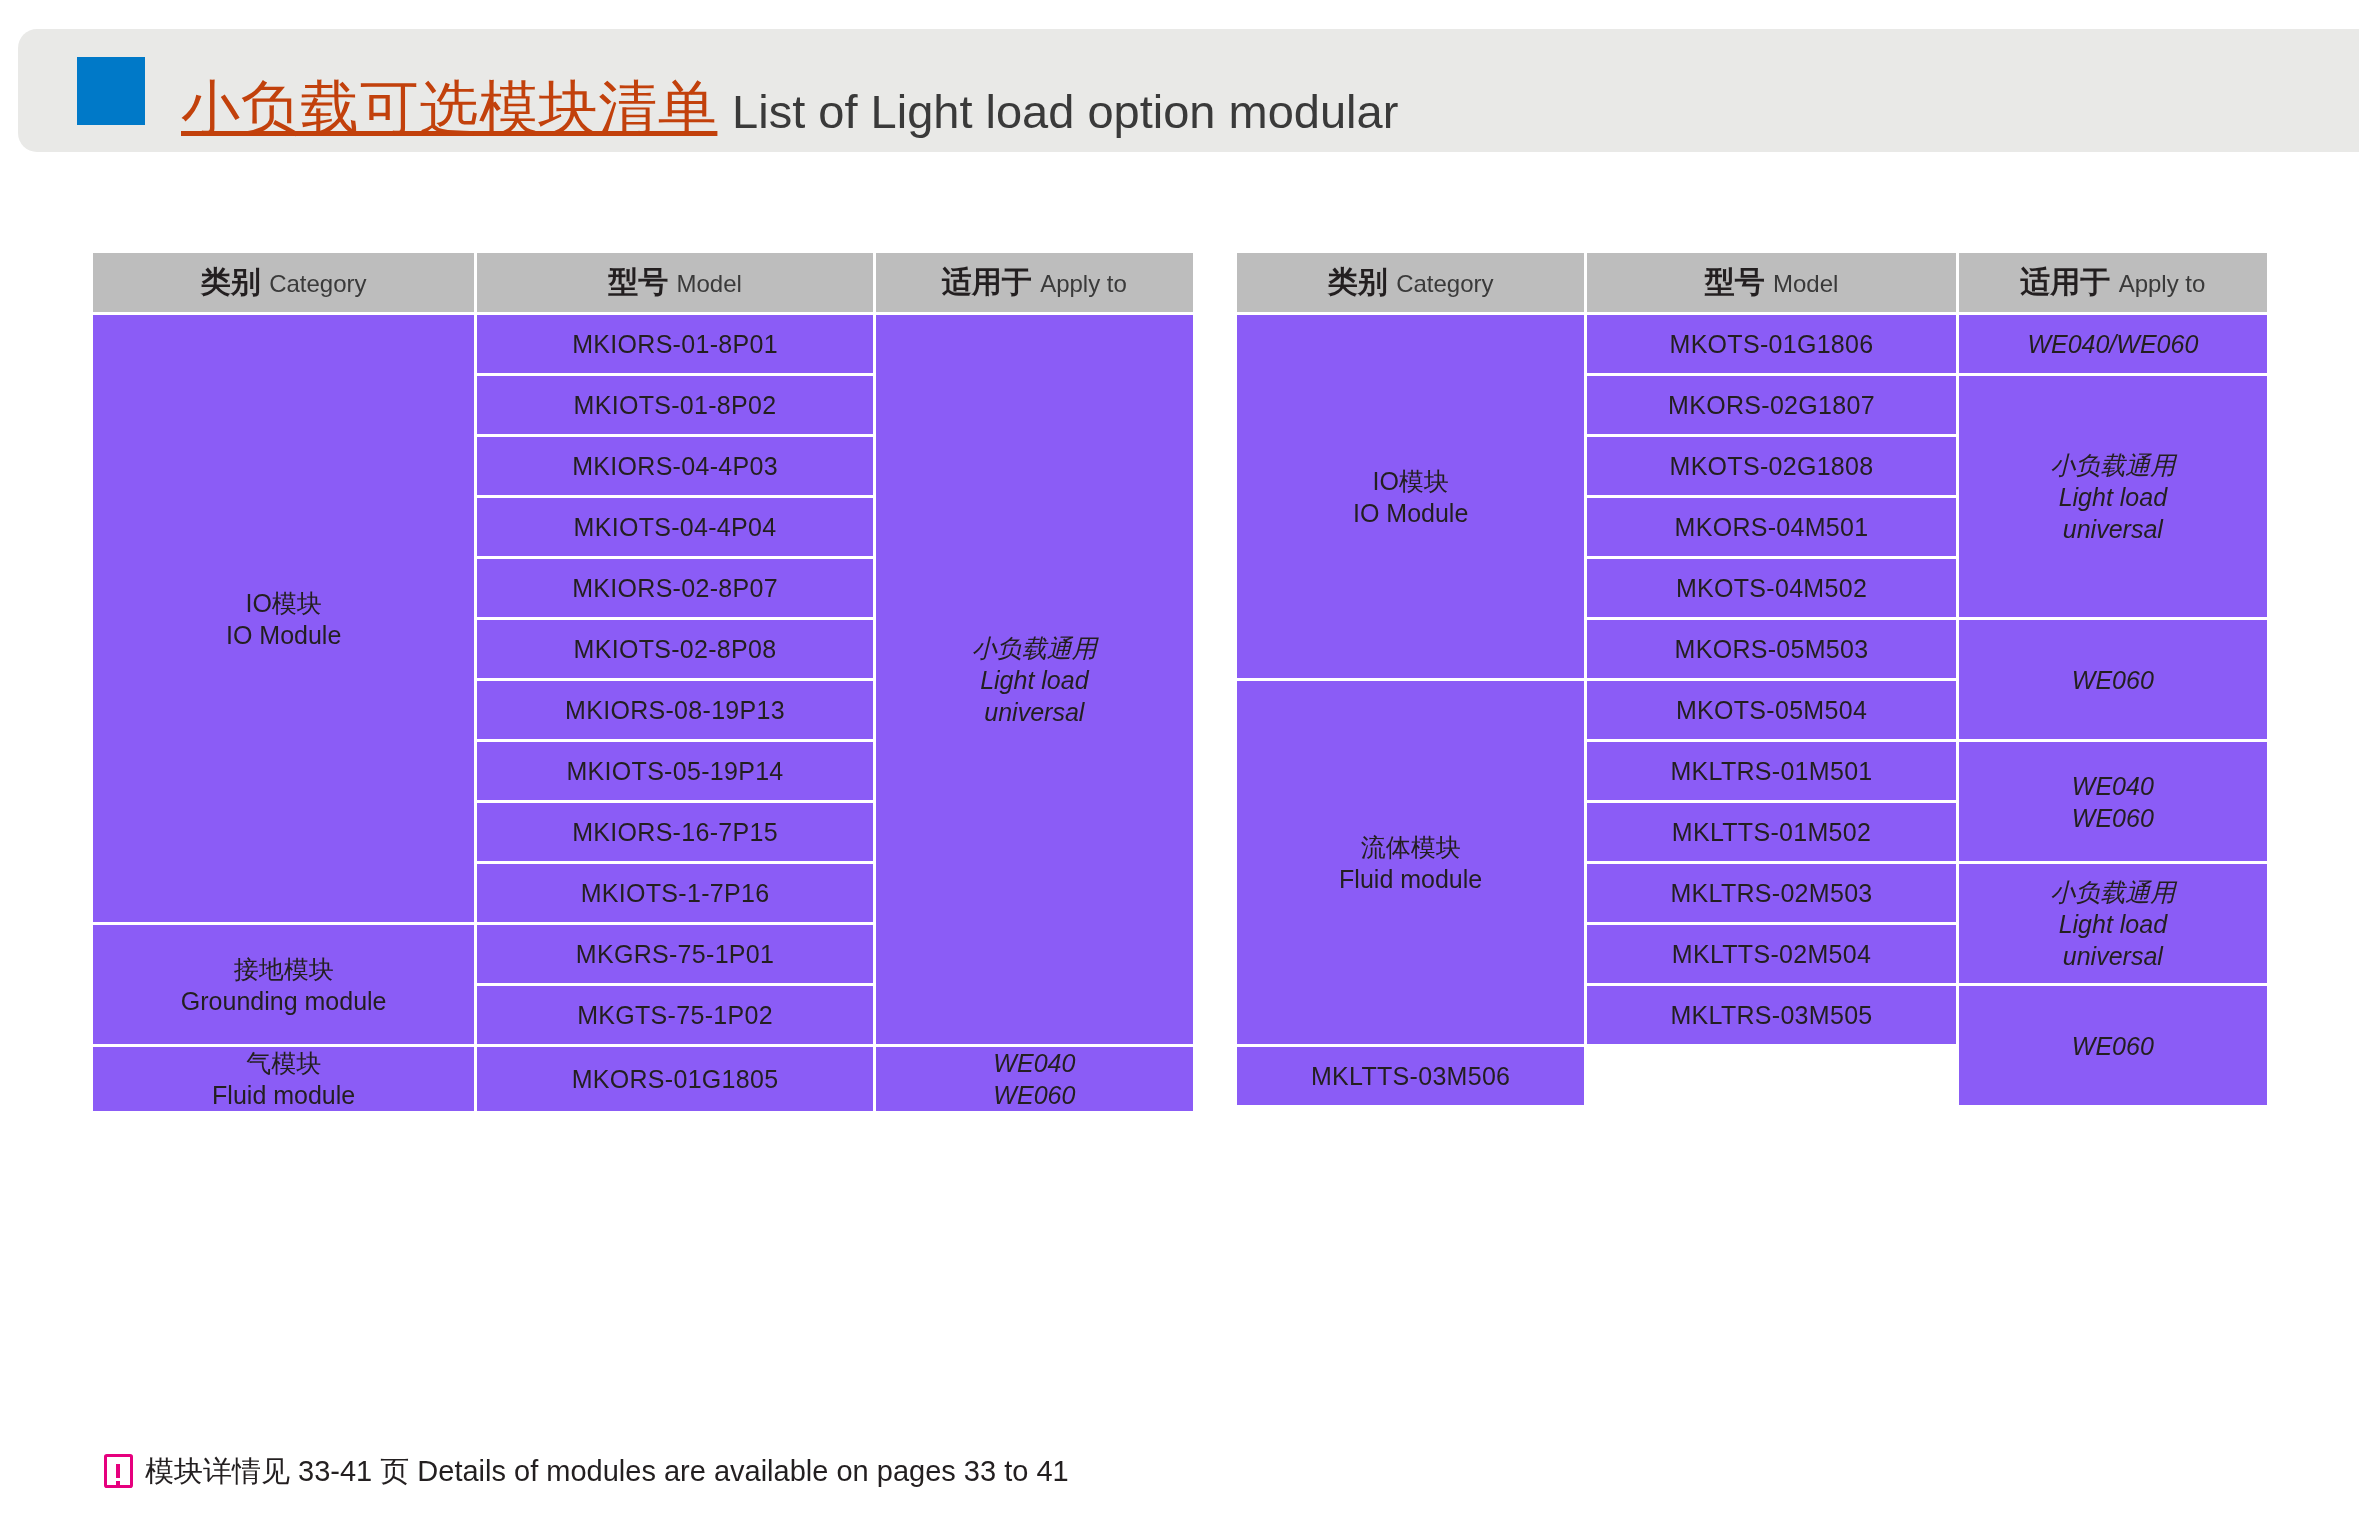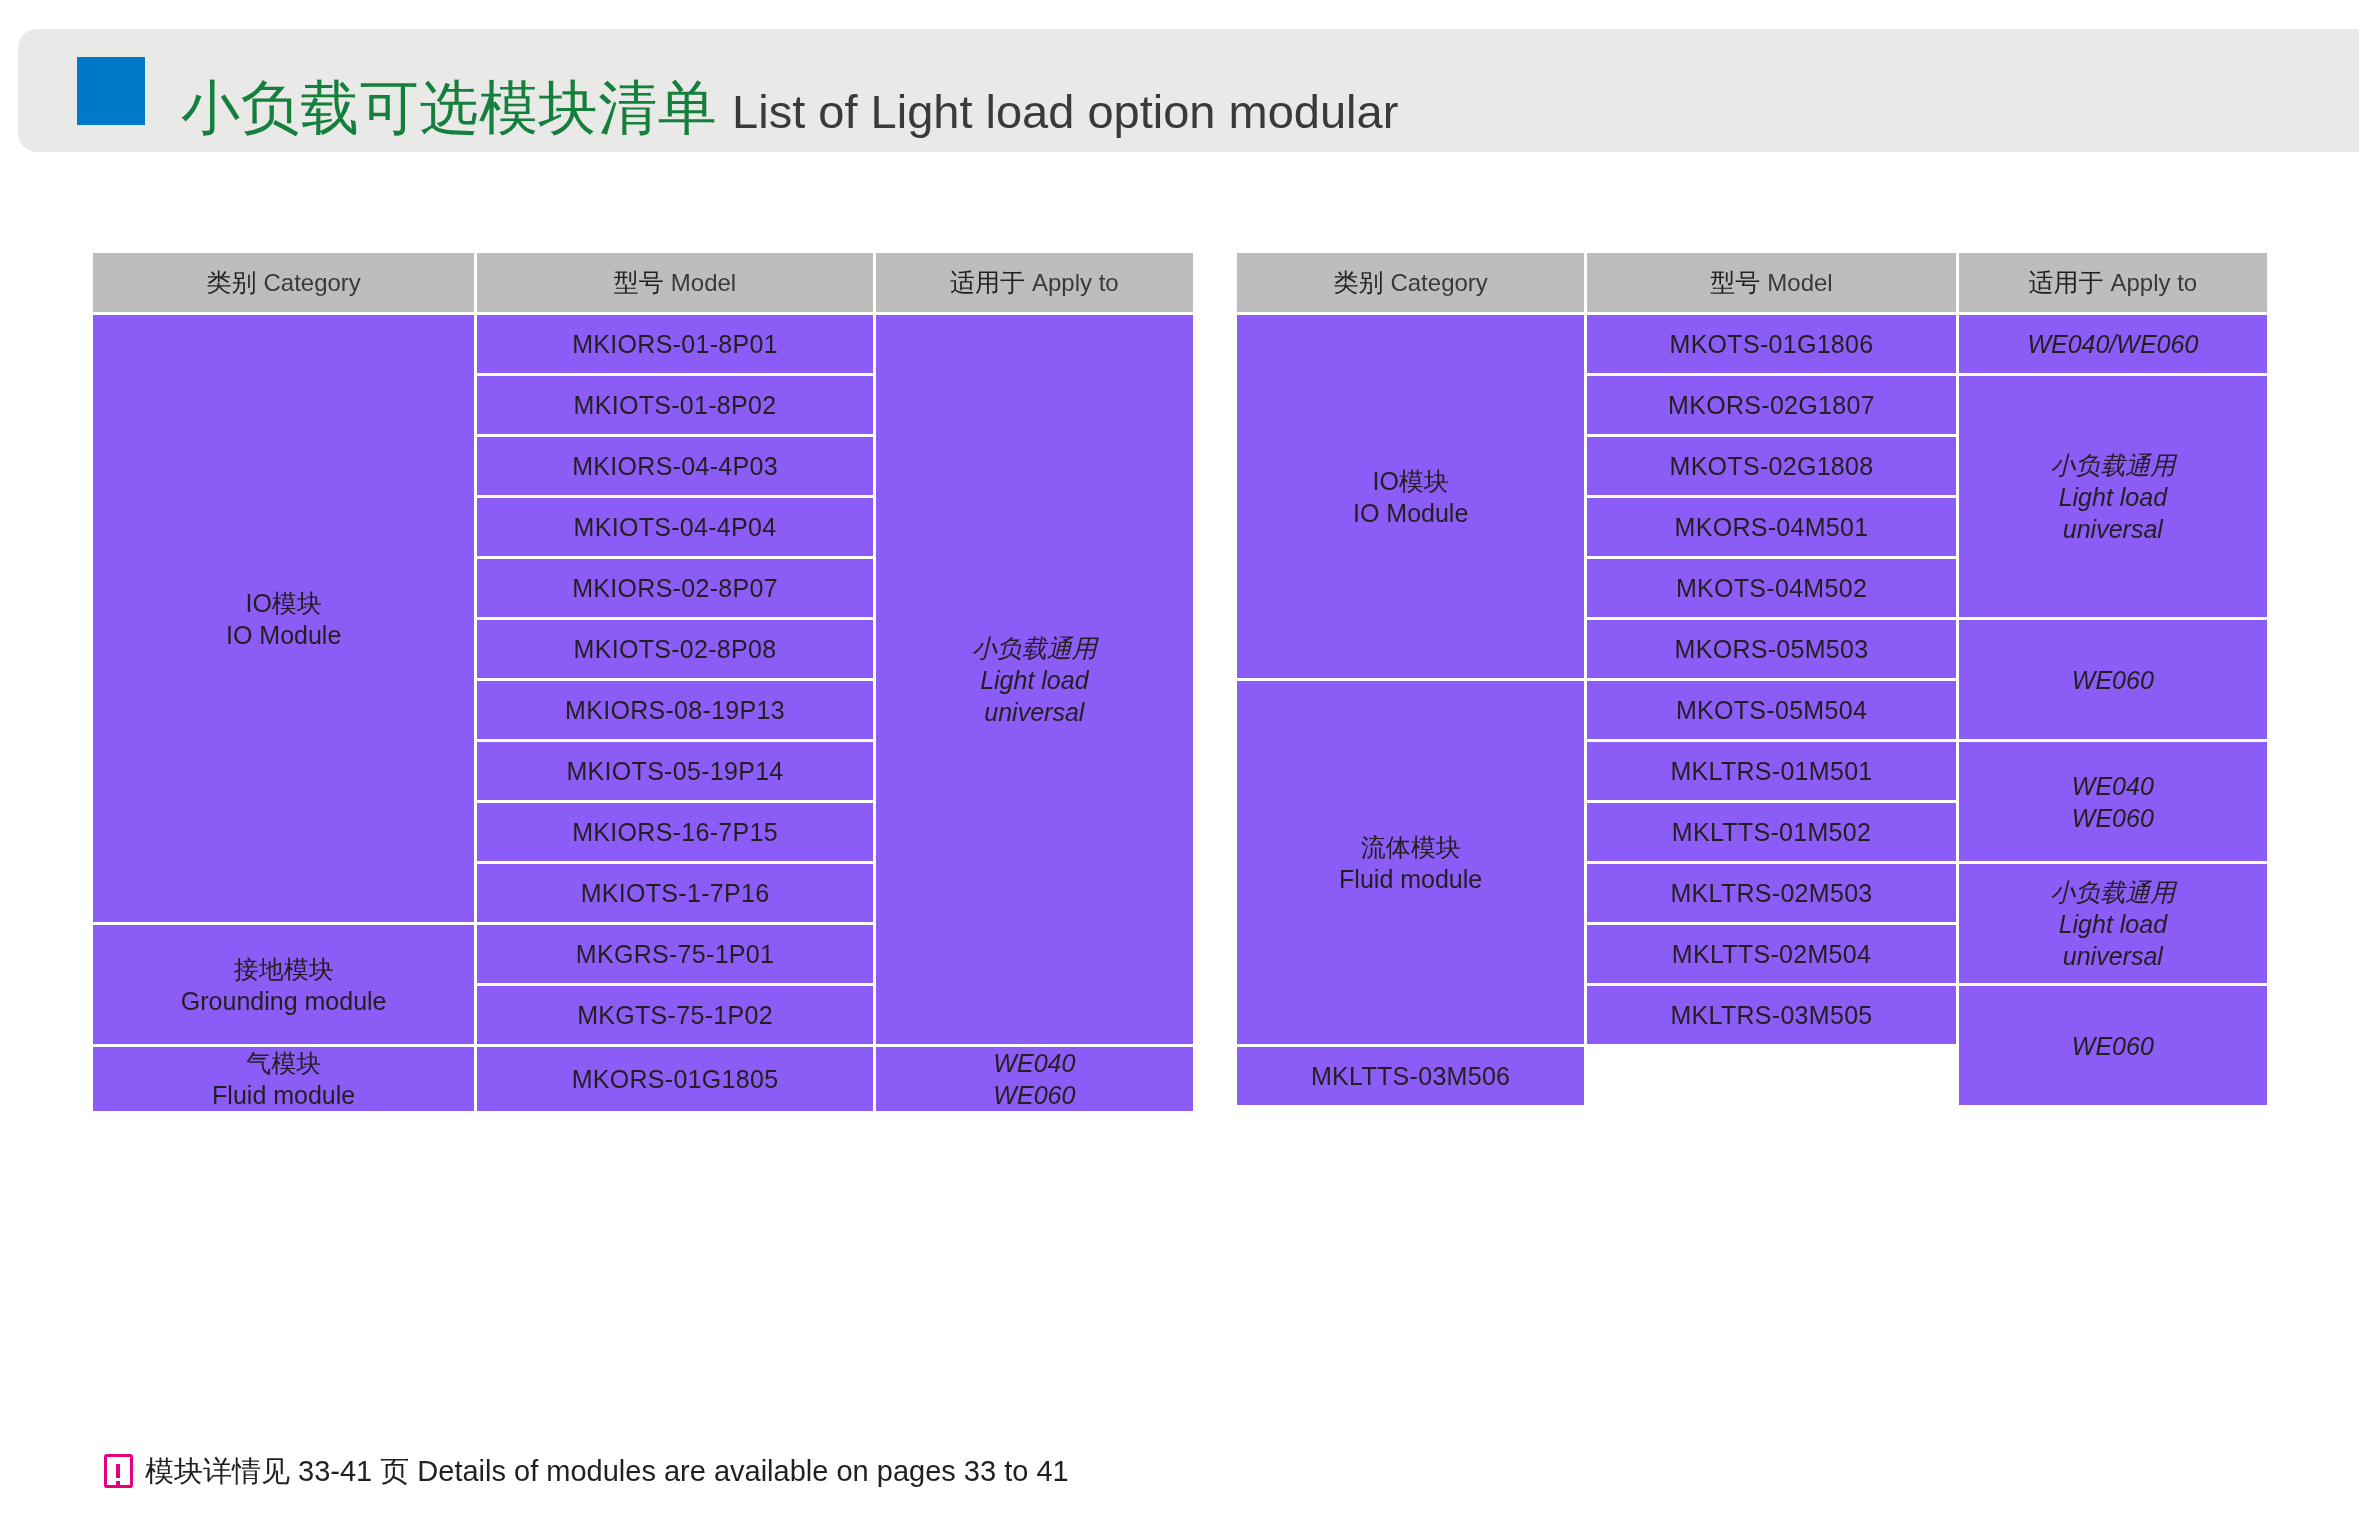--- a/index.html
+++ b/index.html
@@ -14,21 +14,21 @@
     position:absolute;left:18px;top:29px;width:2341px;height:123px;
     background:#e9e9e7;border-radius:19px 0 0 19px;
     display:flex;align-items:center;
   }
   .header-marker{
     width:68px;height:68px;background:#0079c8;margin-left:59px;flex:0 0 auto;
   }
   .header-text{
     margin-left:36px;display:flex;align-items:baseline;white-space:nowrap;
   }
-  .title-cn{font-size:59px;font-weight:400;letter-spacing:0.6px;color:#15803d;line-height:1;}
+  .title-cn{font-size:59px;font-weight:400;letter-spacing:0.6px;color:#c2410c;line-height:1;text-decoration:underline;}
   .title-en{font-size:47px;font-weight:400;color:#3a3a3a;margin-left:14.7px;line-height:1;margin-top:44px;}
 
   
   .tables{position:absolute;left:0;top:250px;width:2377px;}
   .tbl{
     position:absolute;top:0;
     border-collapse:separate;border-spacing:3.4px;
     table-layout:fixed;
   }
   .tbl.left{left:90px;width:1106px;}
@@ -37,21 +37,21 @@
   .tbl th,.tbl td{
     padding:0;margin:0;text-align:center;vertical-align:middle;
     font-weight:400;color:#231f20;
   }
   .tbl th{
     background:#bdbdbd;height:59px;font-size:25px;
   }
   .tbl td{
     background:#8b5cf6;font-size:25px;
   }
-  .tbl .hcn{font-size:25px;}
+  .tbl .hcn{font-size:30px;font-weight:bold;}
   .tbl .hen{font-size:24px;color:#3a3a3a;}
 
   
   .tbl.left col.c1{width:381px;}
   .tbl.left col.c2{width:395px;}
   .tbl.left col.c3{width:317px;}
   
   .tbl.right col.c1{width:347px;}
   .tbl.right col.c2{width:368px;}
   .tbl.right col.c3{width:308px;}

